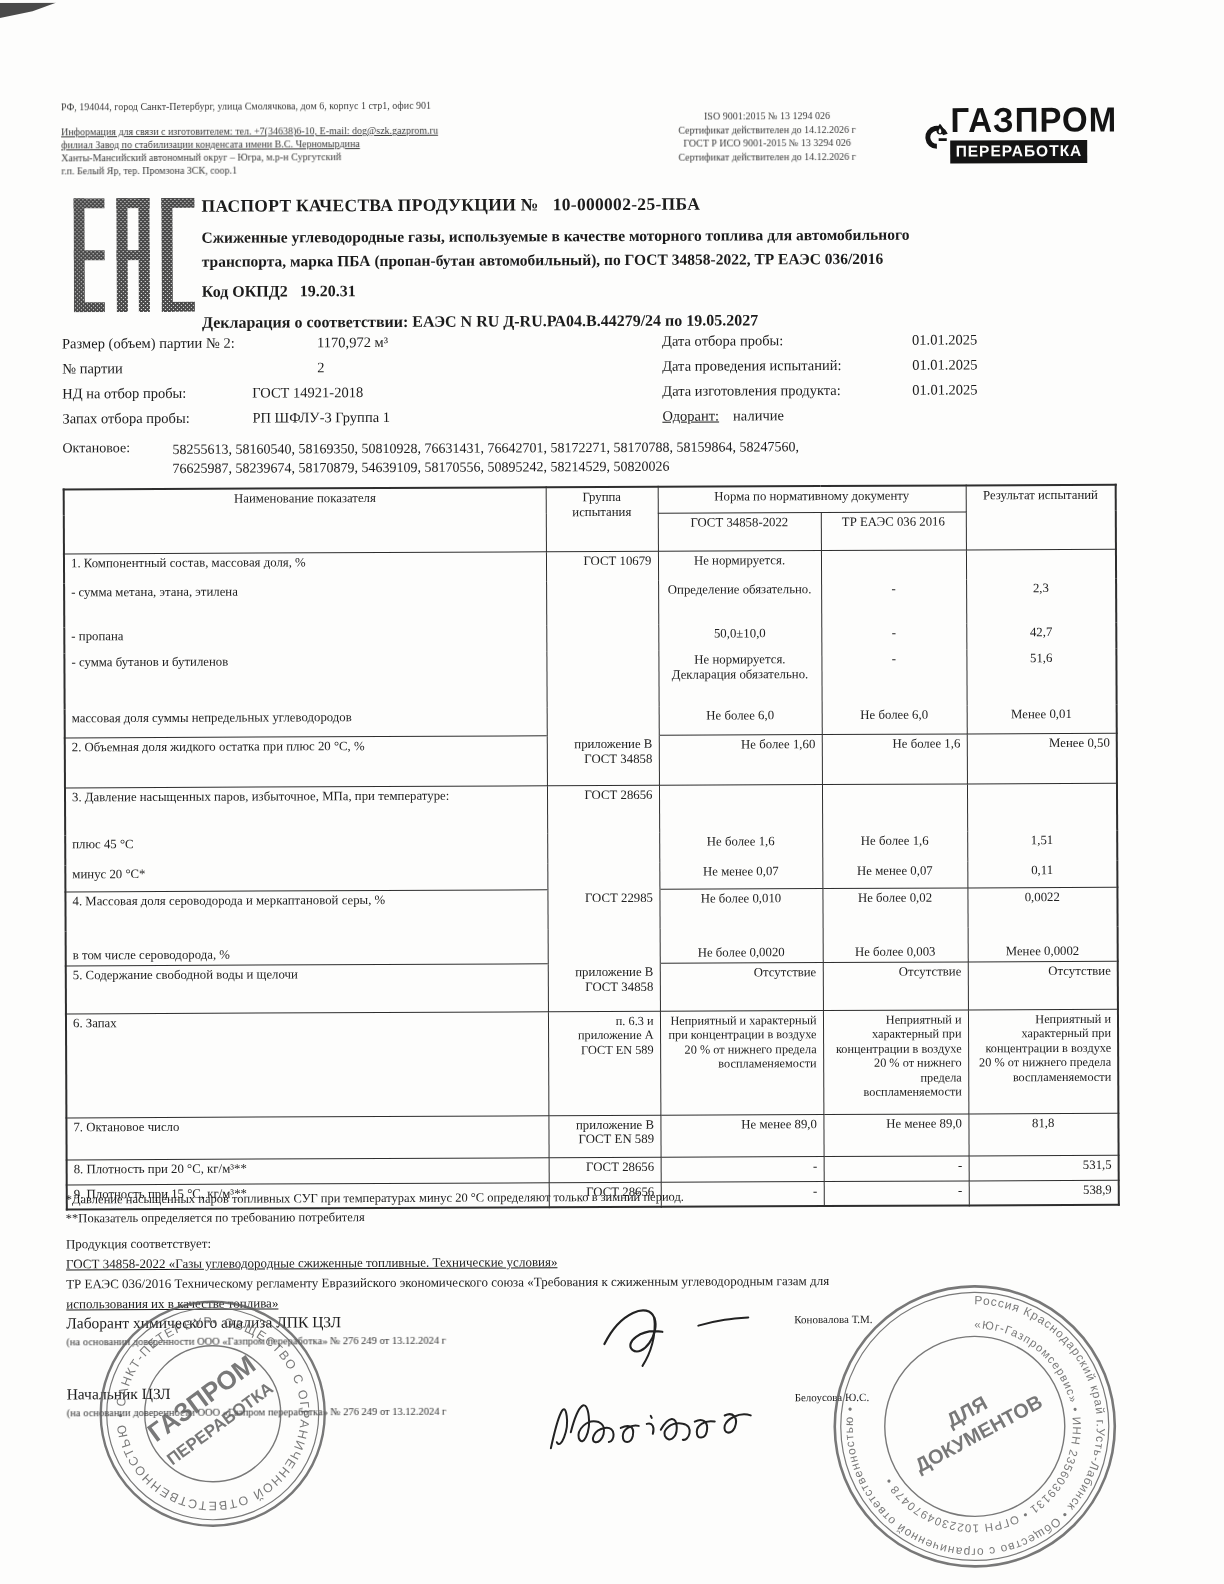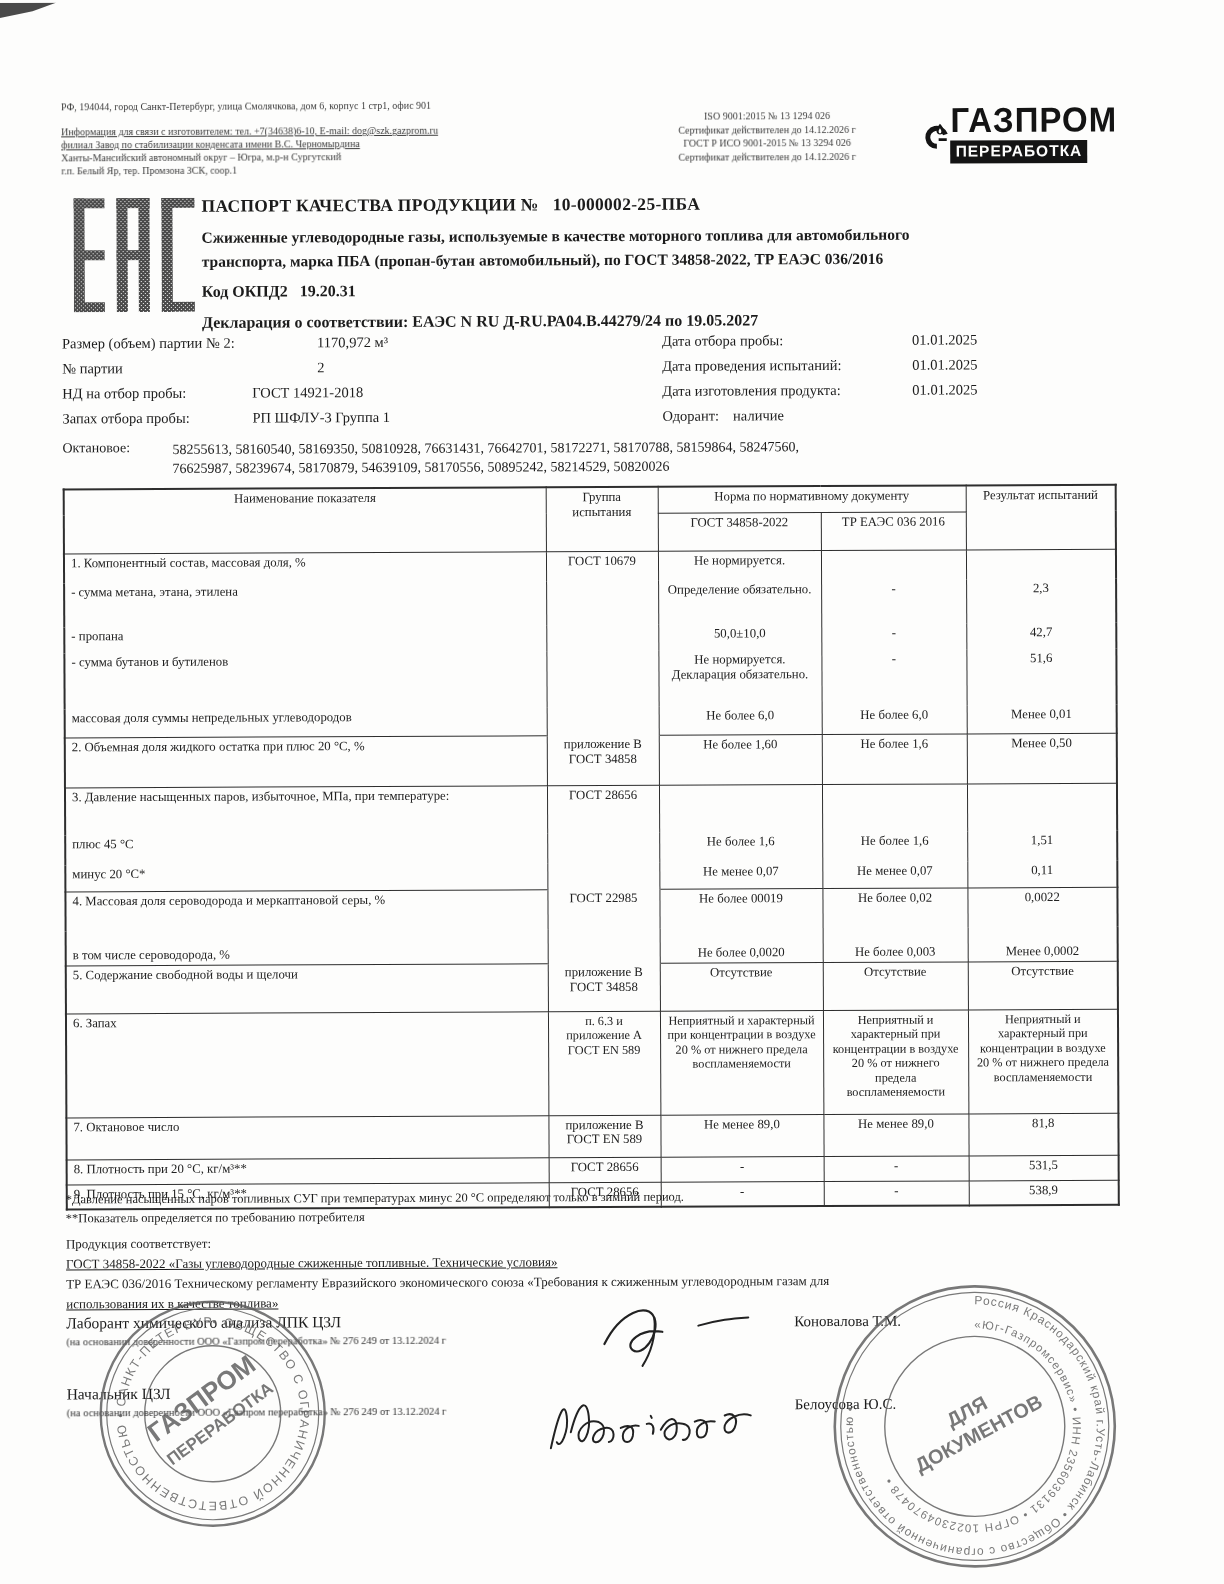--- a/index.html
+++ b/index.html
@@ -30,46 +30,46 @@
   .t-desc{font-weight:bold;font-size:15.5px;line-height:24px;}
   .t-okpd{font-weight:bold;font-size:16px;margin-top:9px;}
   .t-decl{font-weight:bold;font-size:16px;margin-top:13px;}
   
   .fields-left{position:absolute;left:64px;top:332px;width:560px;font-size:14.5px;}
   .fields-right{position:absolute;left:664px;top:332px;width:480px;font-size:14.5px;}
   .frow{display:flex;margin-bottom:7px;line-height:18px;}
   .frow .lab{width:190px;flex:none;}
   .fields-left .frow.wide .lab{width:255px;}
   .fields-right .frow .lab{width:250px;flex:none;}
-  .fields-right .frow.inline .lab{width:auto;margin-right:14px;}
+  .fields-right .frow.inline .lab{width:auto;margin-right:14px;text-decoration:underline;}
   .tanks{position:absolute;left:64px;top:438px;width:1070px;font-size:14px;display:flex;}
   .tanks .lab{width:110px;flex:none;}
   .tanks .nums{line-height:19px;}
   
   .tablewrap{position:absolute;left:64px;top:486px;}
   table.q{border-collapse:collapse;table-layout:fixed;width:1052px;font-size:12.8px;color:#222;}
   table.q td,table.q th{border-left:1.6px solid #2e2e2e;border-right:1.6px solid #2e2e2e;
     padding:2px 6px;vertical-align:top;line-height:14.5px;overflow:hidden;}
   table.q{border:2px solid #2e2e2e;}
   th.h{font-weight:normal;text-align:center;vertical-align:middle;border-bottom:1.6px solid #2e2e2e;}
   th.hg{border-bottom:1.4px solid #2e2e2e;}
   tr.end td{border-bottom:1.8px solid #2e2e2e;}
   td.c{text-align:center;}
-  td.m{vertical-align:middle;}
+  td.m{vertical-align:middle;text-align:right;}
   td.nm{text-align:left;}
   .smallcell{font-size:12.3px;line-height:14px;}
   
   .footnotes{position:absolute;left:64px;top:1188px;width:1080px;font-size:12.5px;line-height:19px;}
   .conform{position:absolute;left:64px;top:1232px;width:1090px;font-size:13px;line-height:20px;}
   .conform .u{text-decoration:underline;}
   
   .sig-left{position:absolute;left:64px;top:1312px;width:520px;}
   .sig-role{font-size:15.5px;margin-bottom:4px;}
   .sig-basis{font-size:10.5px;color:#333;margin-bottom:38px;filter:blur(.2px);}
-  .sig-names{position:absolute;left:792px;top:1314px;font-size:15px;}
+  .sig-names{position:absolute;left:792px;top:1314px;font-size:11px;}
   .sig-names .n2{margin-top:66px;}
   .handsig1{position:absolute;left:588px;top:1292px;}
   .handsig2{position:absolute;left:540px;top:1372px;}
   .stamp{position:absolute;opacity:.82;}
   .stamp.sl{left:88px;top:1290px;}
   .stamp.sr{left:822px;top:1278px;}
   .stamp text{font-family:"Liberation Sans",sans-serif;fill:#5c5c5c;}
 </style>
 </head>
 <body>
@@ -269,21 +269,21 @@
       <tr class="end" style="height:26px">
         <td class="nm">минус 20 °С*</td>
         <td class="c">Не менее 0,07</td>
         <td class="c">Не менее 0,07</td>
         <td class="c">0,11</td>
       </tr>
 
       <tr style="height:40px">
         <td class="nm">4. Массовая доля сероводорода и меркаптановой серы, %</td>
         <td class="c m" rowspan="2">ГОСТ 22985</td>
-        <td class="c">Не более 00019</td>
+        <td class="c">Не более 0,010</td>
         <td class="c">Не более 0,02</td>
         <td class="c">0,0022</td>
       </tr>
       <tr class="end" style="height:34px">
         <td class="nm" style="vertical-align:bottom">в том числе сероводорода, %</td>
         <td class="c" style="vertical-align:bottom">Не более 0,0020</td>
         <td class="c" style="vertical-align:bottom">Не более 0,003</td>
         <td class="c" style="vertical-align:bottom">Менее 0,0002</td>
       </tr>
 

